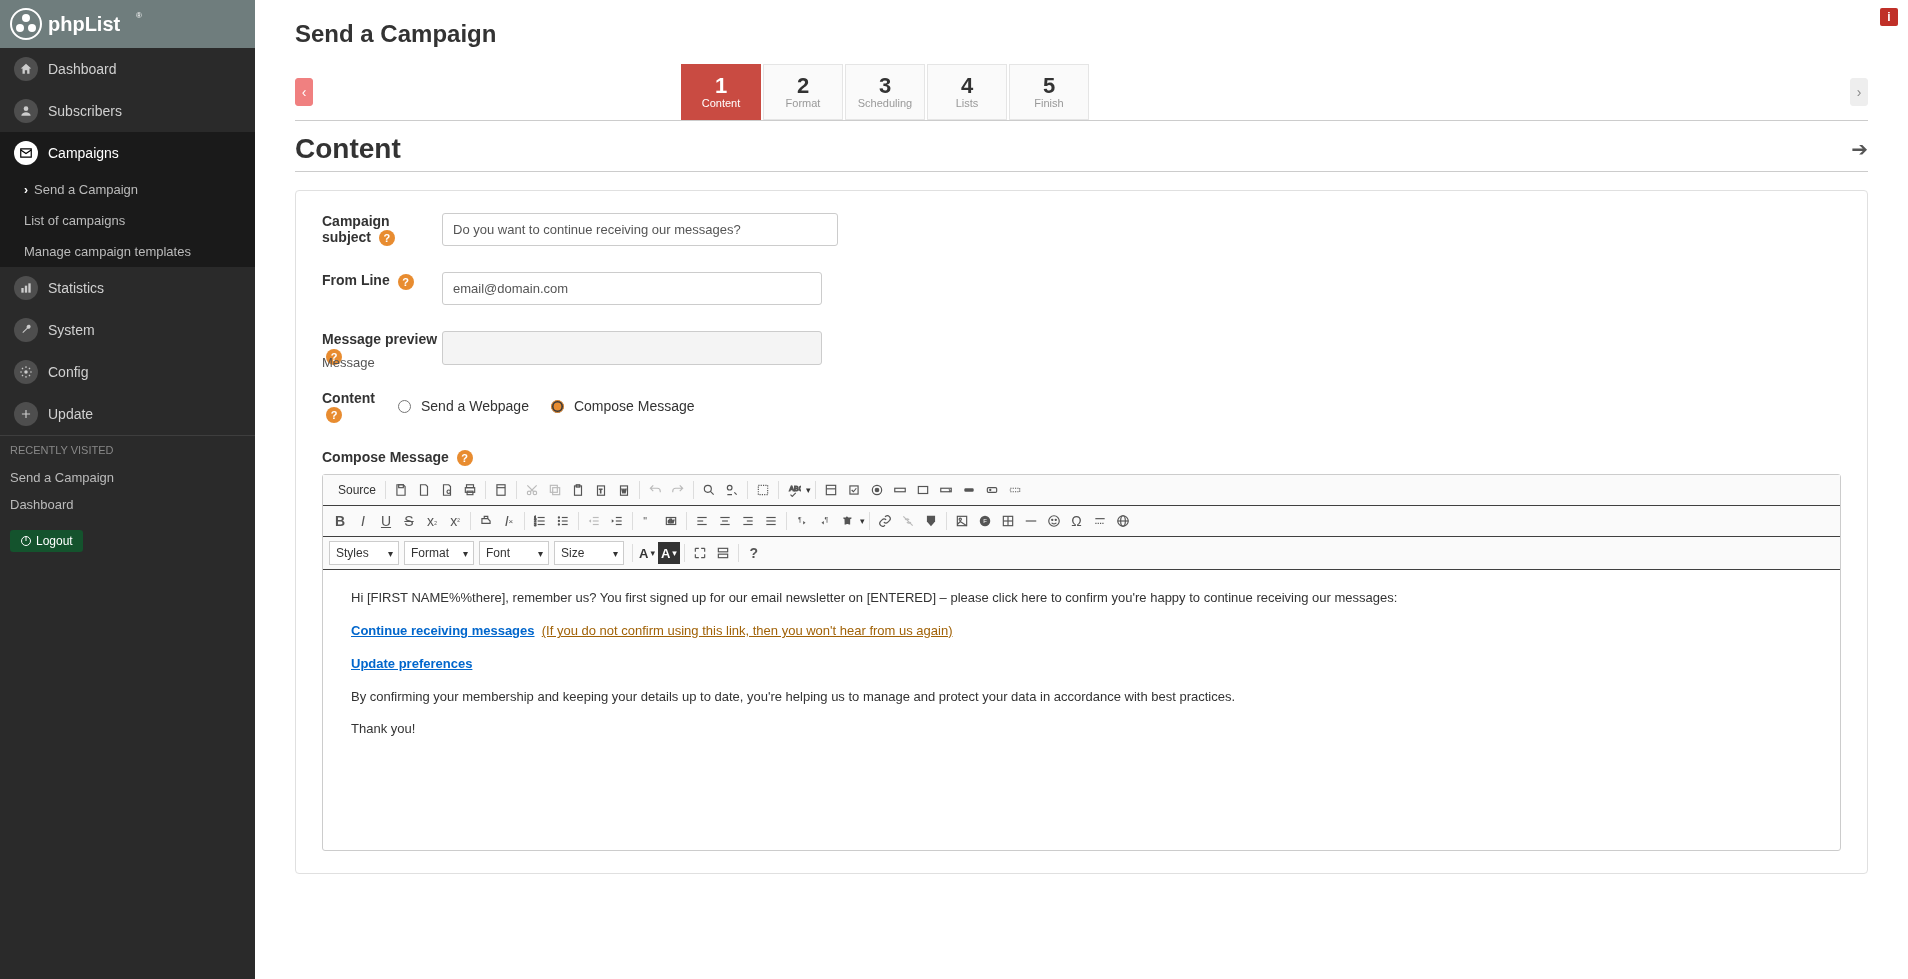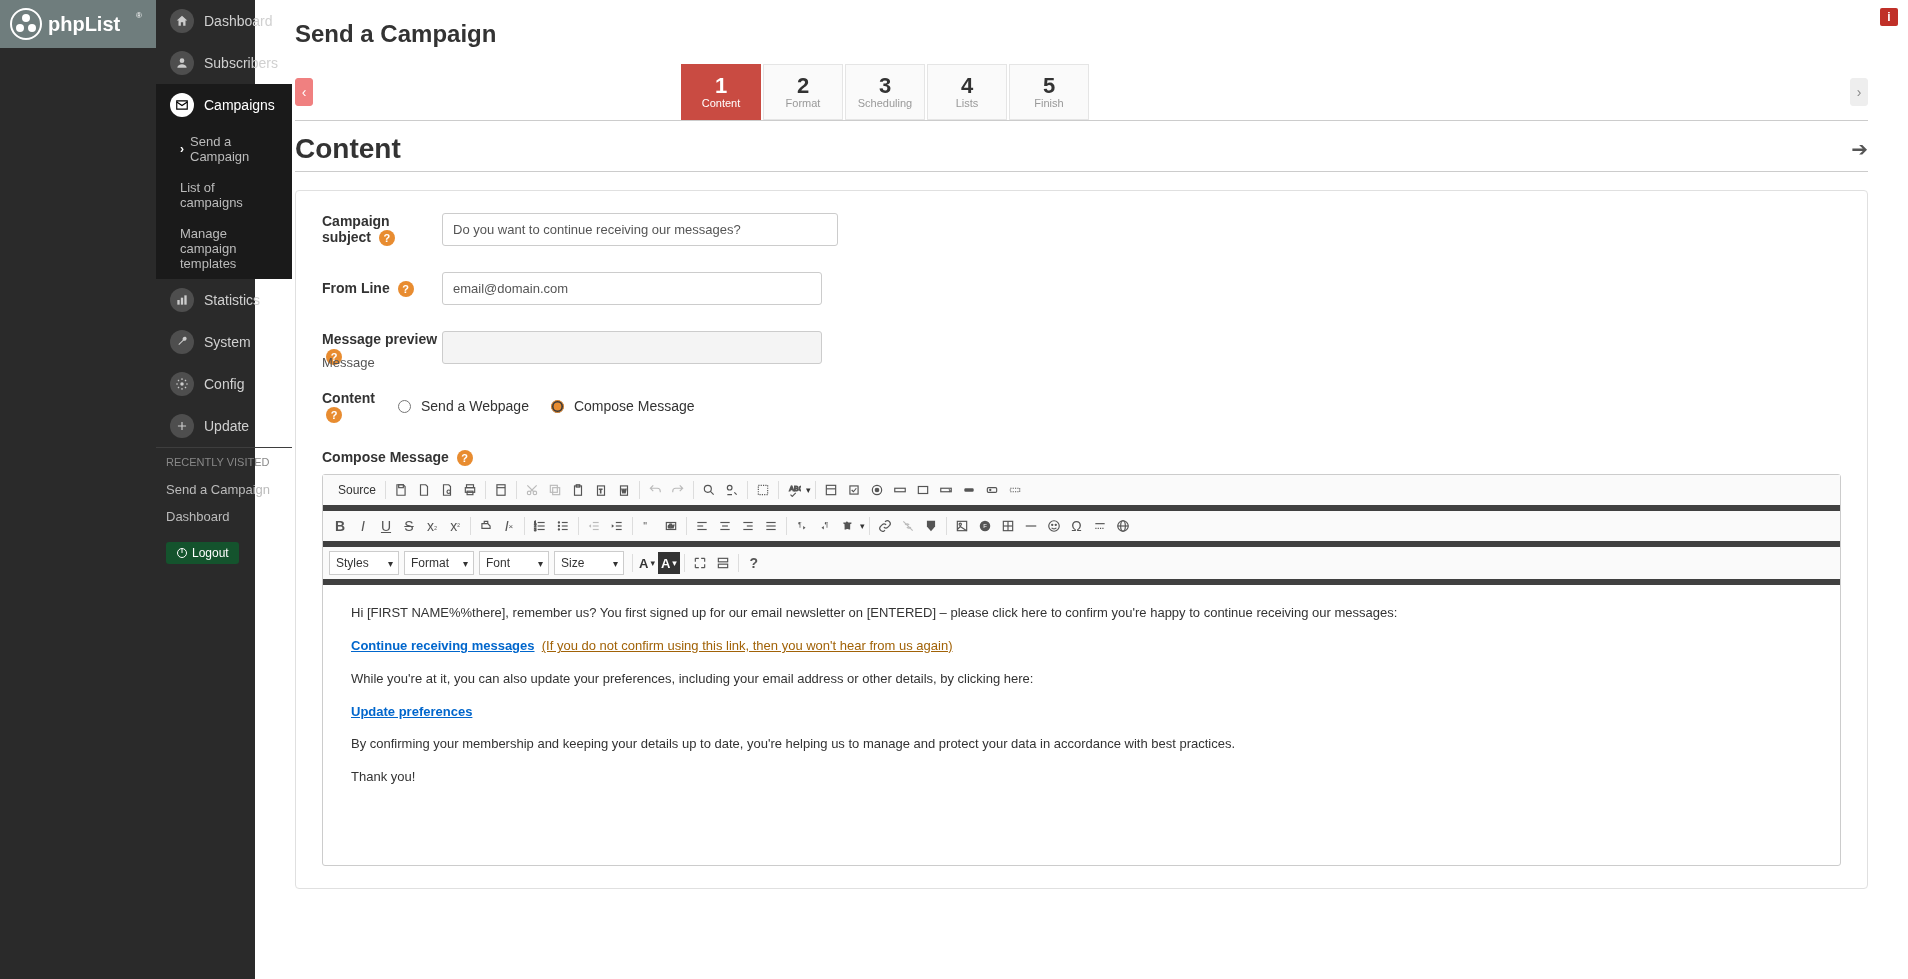--- a/index.html
+++ b/index.html
@@ -1,18 +1,18 @@
 <!DOCTYPE html>
 <html><head>
 <meta charset="utf-8">
 <style>
 * { box-sizing: border-box; margin: 0; padding: 0; }
 body { font-family: Arial, Helvetica, sans-serif; background: #fff; color: #333; font-size: 14px; }
 .layout { display: flex; height: 100vh; }
-.sidebar { width: 255px; background: #2a2a2a; display: flex; }
+.sidebar { width: 255px; background: #2a2a2a; display: flex; flex-direction: column; }
 .logo-bar { background: #6f7d7d; height: 48px; display: flex; align-items: center; padding: 0 8px; }
 .logo-bar svg { height: 36px; }
 .nav { flex: 1; }
 .nav-item { display: flex; align-items: center; padding: 9px 14px; color: #d0d0d0; cursor: pointer; font-size: 14px; }
 .nav-item.active { background: #1a1a1a; color: #fff; }
 .nav-item .icon-circle { width: 24px; height: 24px; border-radius: 50%; background: #4e4e4e; display: flex; align-items: center; justify-content: center; margin-right: 10px; flex-shrink: 0; }
 .nav-item.active .icon-circle { background: #fff; color: #000; }
 .nav-sub { background: #1a1a1a; }
 .nav-sub-item { display: flex; align-items: center; padding: 8px 14px 8px 24px; color: #bbb; font-size: 13px; cursor: pointer; }
 .nav-sub-item .chev { margin-right: 6px; font-size: 12px; font-weight: bold; color: #fff;}
@@ -29,34 +29,34 @@
 .step-arrow.next { background: #eee; color: #888; margin-left: auto;}
 .step { width: 80px; padding: 10px 0; text-align: center; border: 1px solid #e5e5e5; background: #fafafa; margin-right: 2px; cursor: pointer;}
 .step.active { background: #c94b42; border-color: #c94b42; color: #fff; }
 .step .num { font-size: 22px; font-weight: bold; line-height: 1; }
 .step .lbl { font-size: 11px; color: #999; }
 .step.active .lbl { color: #fff; }
 .section-header { display: flex; align-items: center; border-bottom: 1px solid #ccc; padding-bottom: 6px; margin-bottom: 18px;}
 .section-header h2 { font-size: 28px; font-weight: 600; }
 .section-header .arrow-right { margin-left: auto; font-size: 20px; color: #555; cursor: pointer; }
 .form-panel { border: 1px solid #e0e0e0; border-radius: 4px; padding: 22px 26px; }
-.form-row { display: flex; align-items: center; margin-bottom: 26px; }
+.form-row { display: flex; margin-bottom: 26px; }
 .form-row label { width: 120px; font-weight: 600; font-size: 14px; }
 .help-icon { display: inline-flex; width: 16px; height: 16px; border-radius: 50%; background: #e88c30; color: #fff; align-items: center; justify-content: center; font-size: 11px; font-weight: bold; margin-left: 4px; vertical-align: middle;}
 .form-input { border: 1px solid #ccc; border-radius: 3px; padding: 8px 10px; font-size: 13px; color: #555; }
 .form-input.subject { width: 396px; }
 .form-input.from { width: 380px; }
 .form-input.preview { width: 380px; background: #f4f4f4; }
 .generate-link { color: #555; font-size: 13px; display: block; margin-top: -16px; margin-bottom: 20px;}
 .radio-group { display: flex; align-items: center; gap: 6px; }
 .radio-group input { margin-right: 4px; accent-color: #e88c30;}
 .radio-group .rlabel { margin-right: 16px; font-size: 14px;}
 .compose-label { font-weight: 600; font-size: 14px; margin-bottom: 8px; display: inline-block;}
 .editor { border: 1px solid #ccc; border-radius: 3px; }
-.toolbar { border-bottom: 6px solid #404040; background: #fafafa; padding: 4px 6px; display: flex; flex-wrap: wrap; align-items: center; gap: 1px; }
+.toolbar { border-bottom: 1px solid #404040; background: #fafafa; padding: 4px 6px; display: flex; flex-wrap: wrap; align-items: center; gap: 1px; }
 .tbtn { width: 22px; height: 22px; display: flex; align-items: center; justify-content: center; cursor: pointer; color: #555; border-radius: 2px; }
 .tbtn svg { width: 14px; height: 14px; }
 .tbtn.disabled { color: #bbb; pointer-events: none;}
 .tsep { width: 1px; height: 18px; background: #ddd; margin: 0 3px; }
 .source-btn { display: flex; align-items: center; gap: 4px; padding: 0 5px; height: 22px; cursor: pointer; font-size: 12px; }
 .dropdown { border: 1px solid #ccc; background: #fff; height: 24px; font-size: 12px; padding: 0 4px 0 6px; display: flex; align-items: center; min-width: 70px; position: relative; margin-right: 4px; cursor: pointer;}
 .dropdown::after { content: "▾"; position: absolute; right: 5px; color: #333; font-size: 10px;}
 .color-btn { display: flex; align-items: center; height: 22px; padding: 0 2px; cursor: pointer;}
 .color-btn .A { font-weight: bold; font-size: 13px; }
 .color-btn .chev { font-size: 9px; margin-left: 2px;}
@@ -615,21 +615,20 @@
             <span class="tbtn">
                 <b>?</b>
               </span>
           </div>
 
           <div class="editor-body">
             <p>Hi [FIRST NAME%%there], remember us? You first signed up for our email newsletter on [ENTERED] – please click here to confirm you're happy to continue receiving our messages:</p>
             <p>
               <a>Continue receiving messages</a>&nbsp;&nbsp;<span class="paren">(If you do not confirm using this link, then you won't hear from us again)</span>
             </p>
-            <p>While you're at it, you can also update your preferences, including your email address or other details, by clicking here:</p>
             <p><a>Update preferences</a></p>
             <p>By confirming your membership and keeping your details up to date, you're helping us to manage and protect your data in accordance with best practices.</p>
             <p>Thank you!</p>
           </div>
         </div>
       </div>
     </div>
   </main>
 </div>
 

